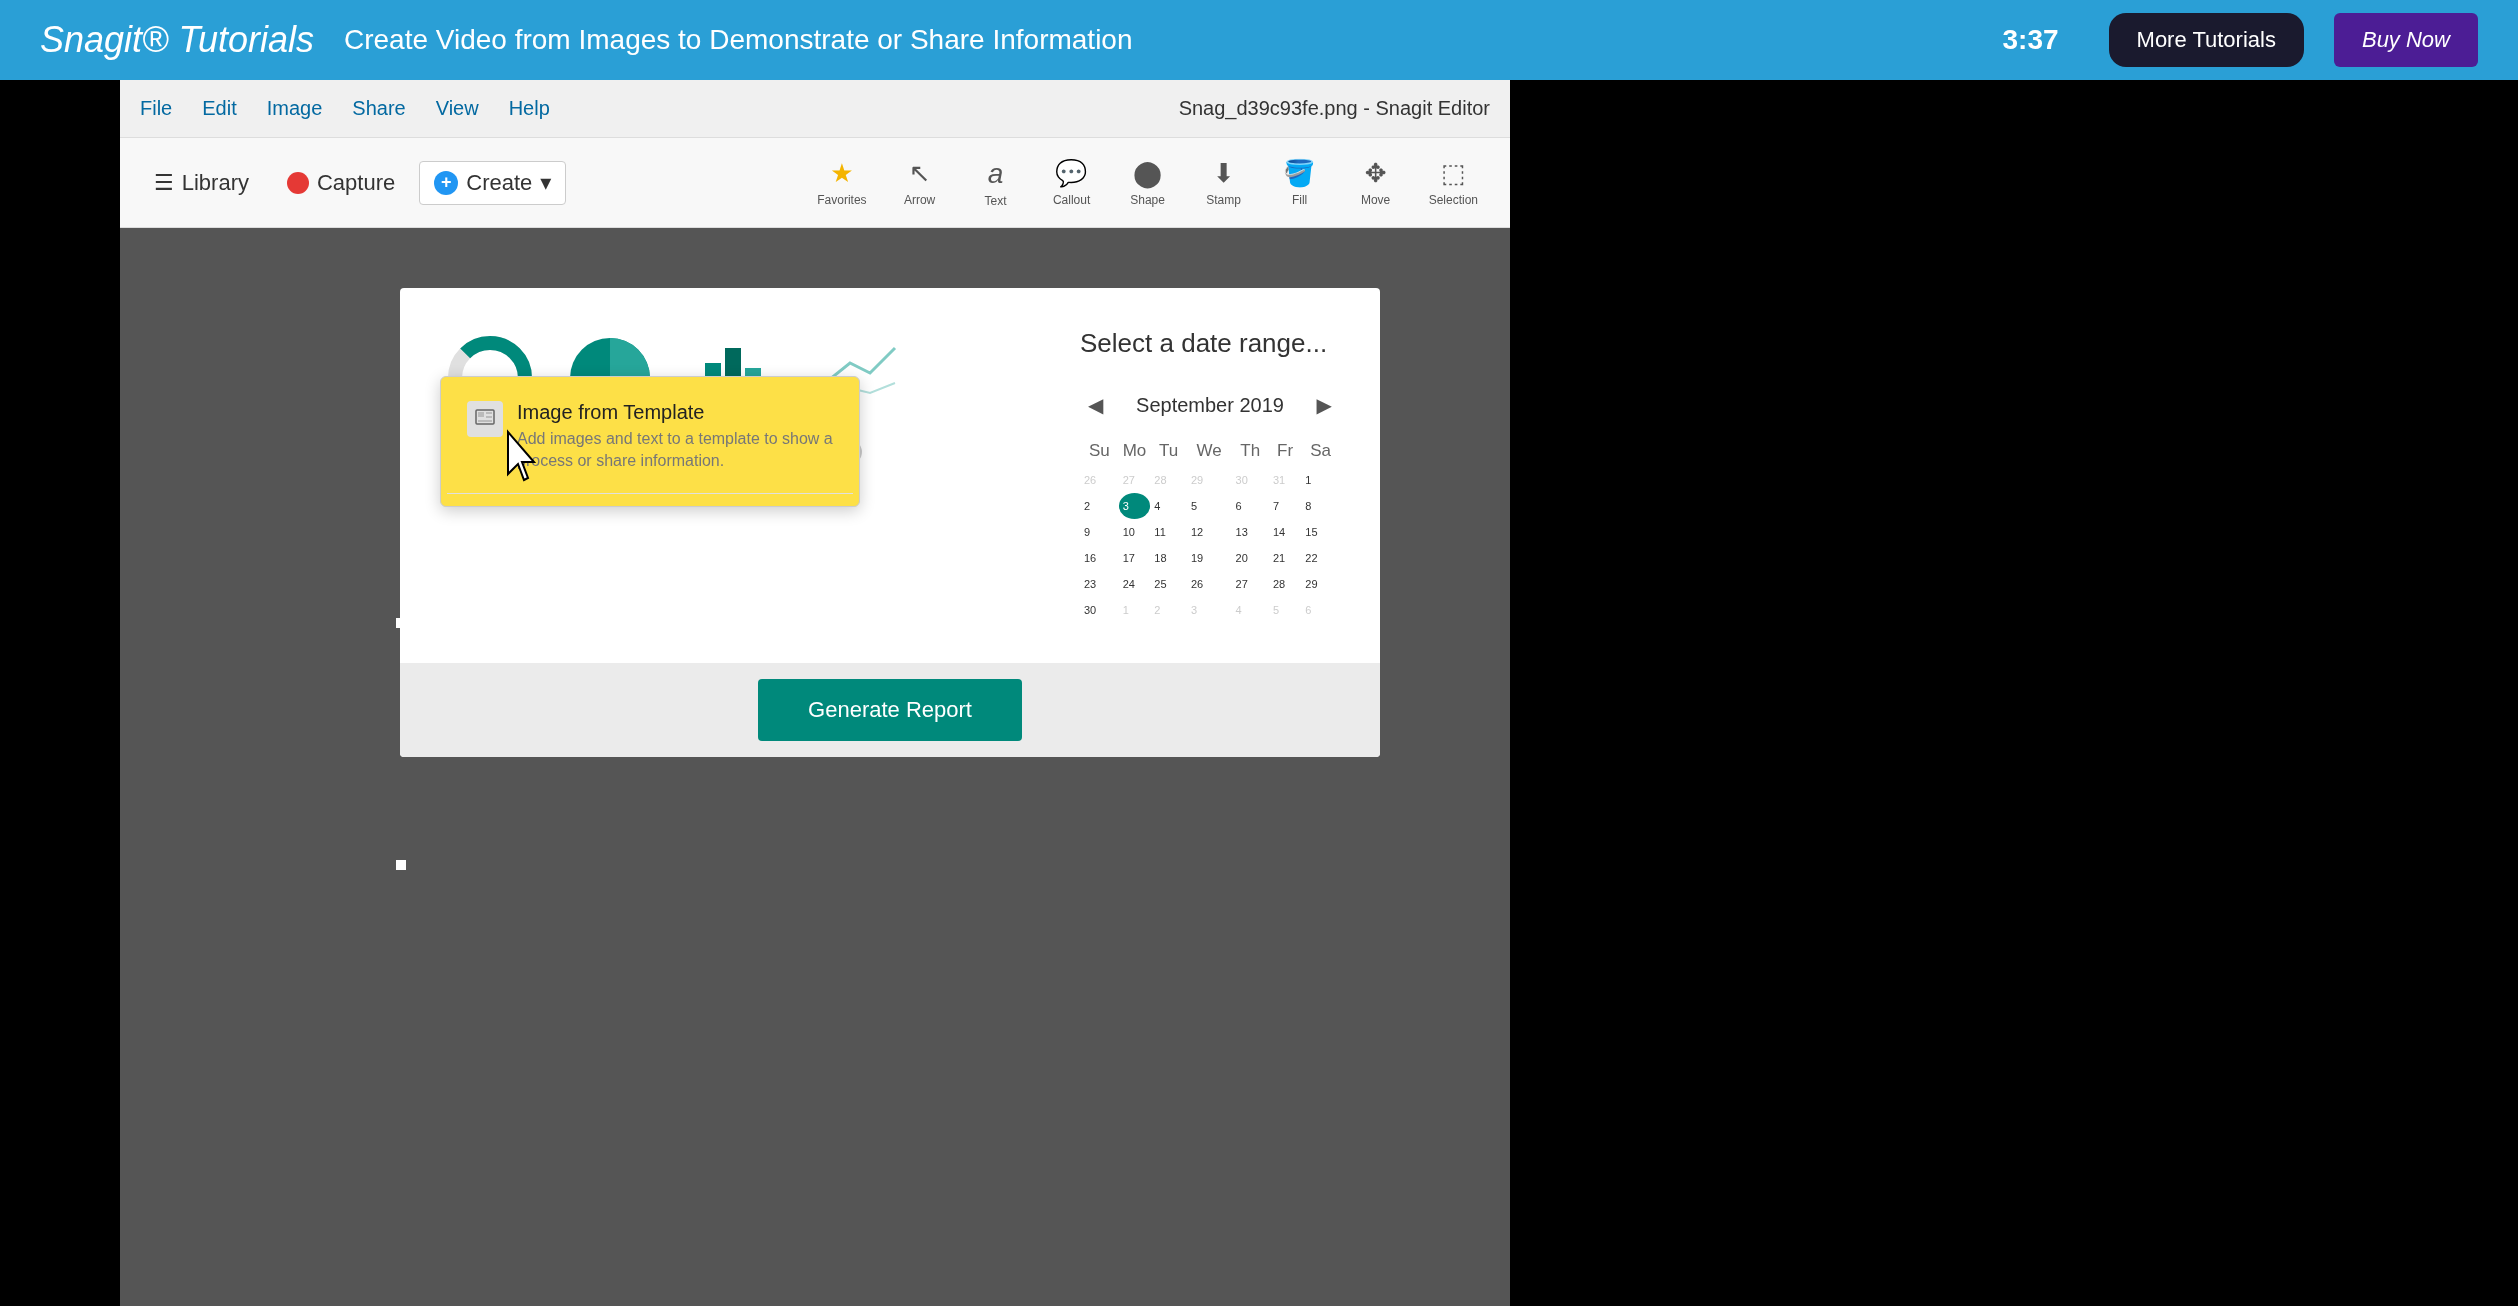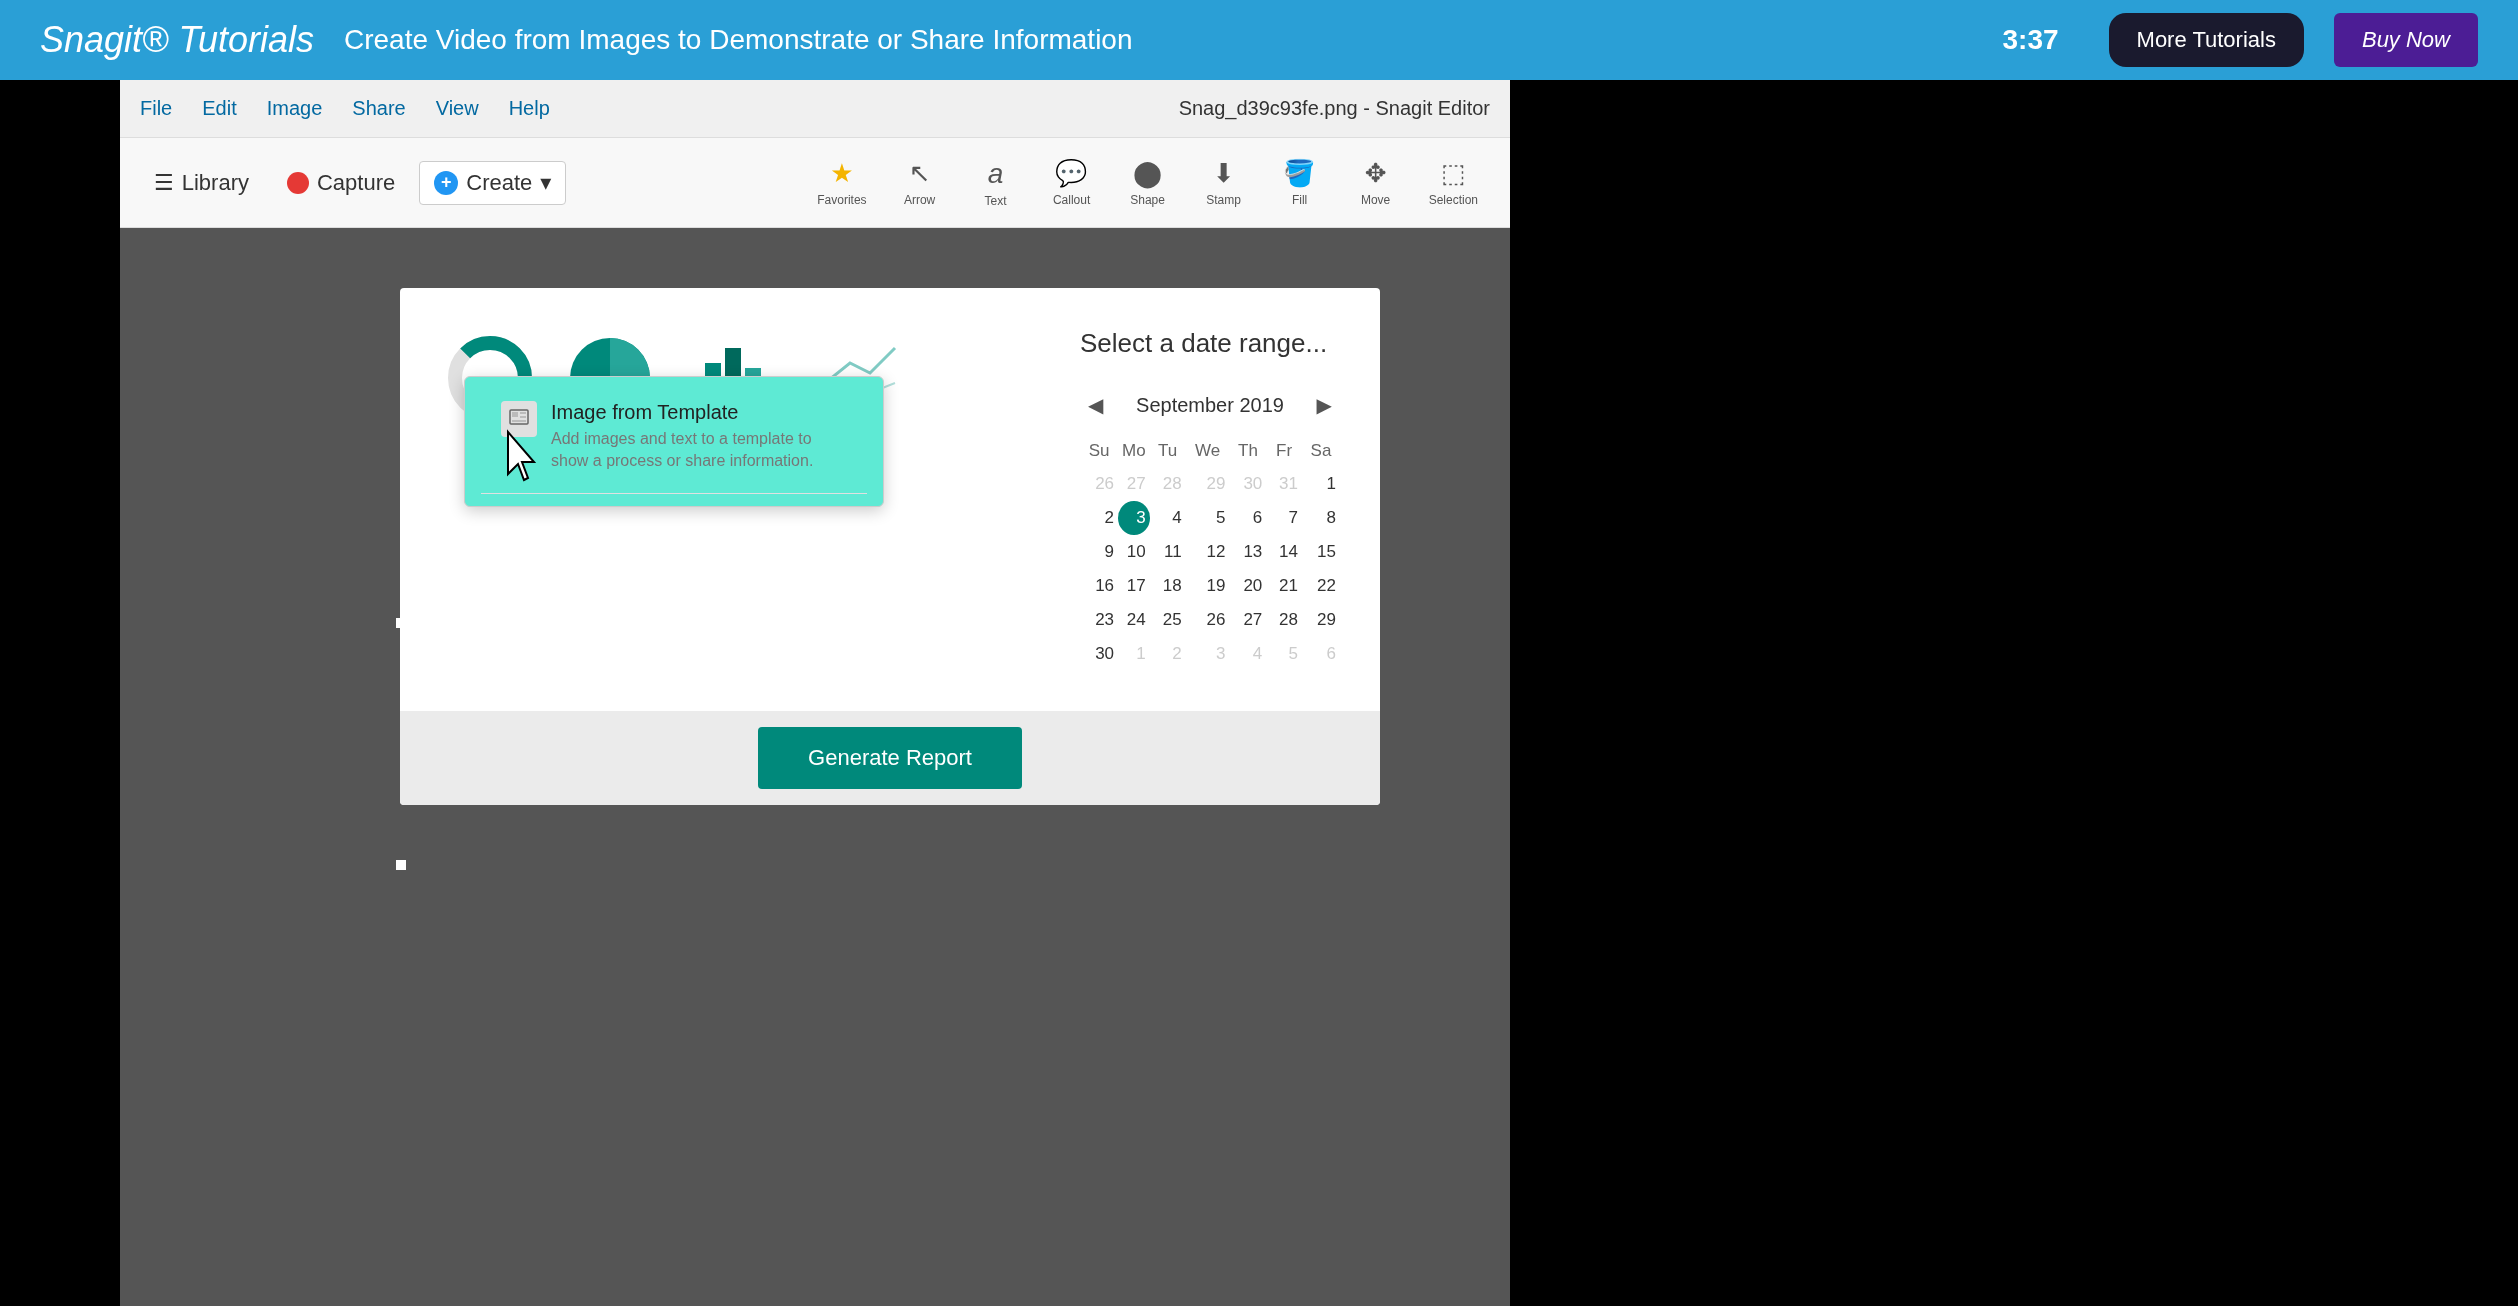--- a/index.html
+++ b/index.html
@@ -185,28 +185,28 @@
     .tool-label {
       font-size: 12px;
       color: #555;
     }
     .tool-item.favorites .tool-icon { color: #f4b400; }
 
     
     .dropdown-menu {
       position: absolute;
       top: 148px;
-      left: 344px;
-      background: #5eead4;
+      left: 320px;
+      background: #fde047;
       border: 1px solid #ccc;
       border-radius: 6px;
       box-shadow: 0 4px 16px rgba(0,0,0,0.2);
       width: 420px;
       z-index: 100;
-      padding: 8px 16px;
+      padding: 8px 6px;
     }
     .dropdown-item {
       display: flex;
       align-items: flex-start;
       gap: 14px;
       padding: 16px 20px;
       cursor: pointer;
     }
     .dropdown-item-icon {
       width: 36px;
@@ -327,22 +327,22 @@
       border-collapse: collapse;
     }
     .calendar-grid th {
       font-size: 17px;
       color: #666;
       text-align: center;
       padding: 6px 4px;
       font-weight: 400;
     }
     .calendar-grid td {
-      font-size: 17px;
-      text-align: right;
+      font-size: 11px;
+      text-align: left;
       padding: 7px 4px;
       cursor: pointer;
       color: #333;
     }
     .calendar-grid td.other-month { color: #ccc; }
     .calendar-grid td.today {
       background: #00897b;
       color: white;
       border-radius: 50%;
       width: 30px;

